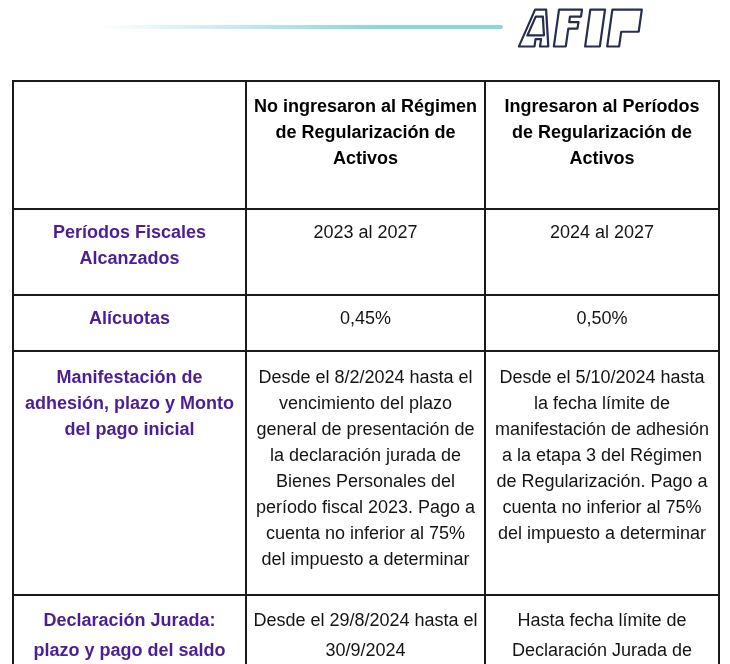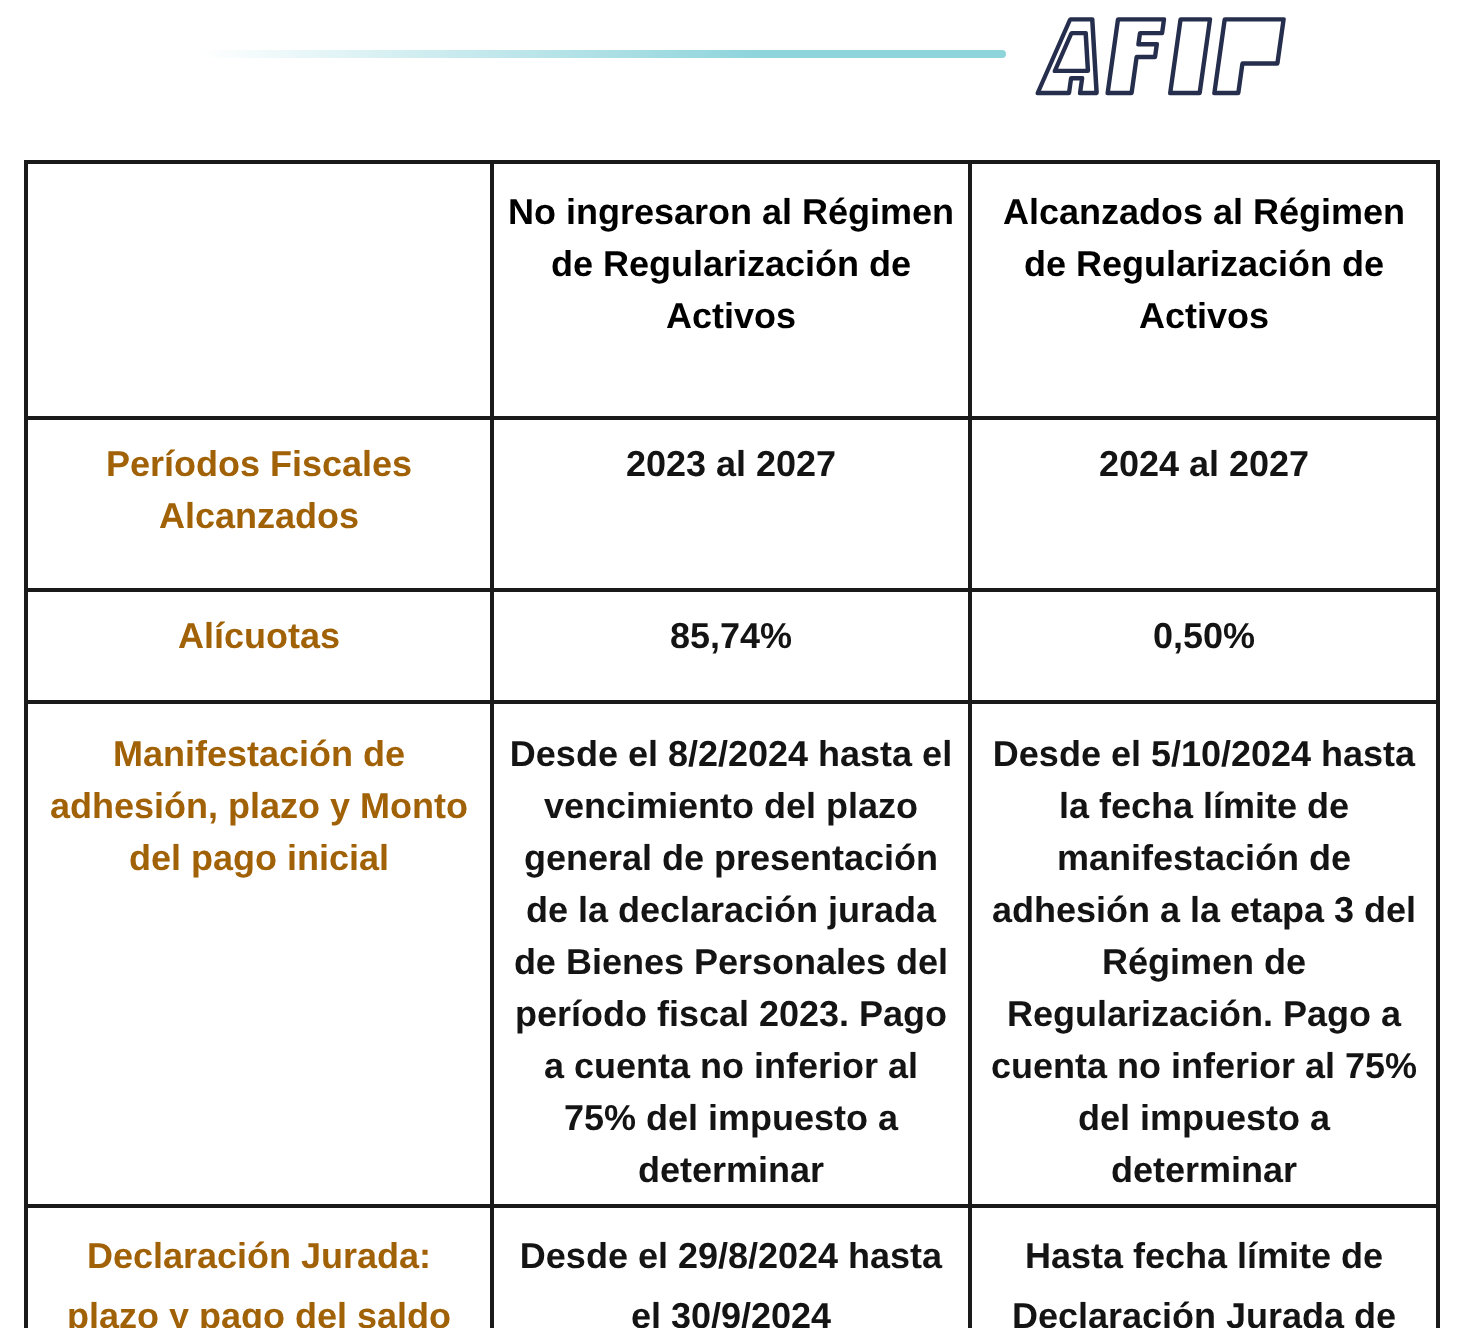--- a/index.html
+++ b/index.html
@@ -23,24 +23,24 @@
     width:706px;border-collapse:collapse;table-layout:fixed;
     background:#ffffff;
   }
   .regime-table td,.regime-table th{
     border:2px solid #1a1a1a;
     vertical-align:top;
     text-align:center;
     padding:9px 6px 4px 6px;
     font-size:18px;
     line-height:26px;
-    font-weight:bold;
+    font-weight:normal;
     overflow:hidden;
   }
-  .regime-table .lbl{font-weight:bold;color:#a16207;}
+  .regime-table .lbl{font-weight:bold;color:#4c1d95;}
   .regime-table th{font-weight:bold;color:#000;padding-top:11px;}
   .r-head th{height:111px;}
   .r-1 td{height:71px;}
   .r-2 td{height:41px;}
   .r-3 td{height:226px;padding-top:12px;text-align:center;}
   .r-4 td{height:125px;line-height:30px;}
   .col-label{width:233px;}
   .col-no{width:239px;}
   .col-si{width:234px;}
 </style>
@@ -63,30 +63,30 @@
   <table class="regime-table">
     <colgroup>
       <col class="col-label">
         <col class="col-no">
         <col class="col-si">
     </colgroup>
     <tbody>
         <tr class="r-head">
       <th></th>
       <th>No ingresaron al Régimen de Regularización de Activos</th>
-      <th>Alcanzados al Régimen de Regularización de Activos</th>
+      <th>Ingresaron al Períodos de Regularización de Activos</th>
     </tr>
     <tr class="r-1">
       <td class="lbl">Períodos Fiscales Alcanzados</td>
       <td>2023 al 2027</td>
       <td>2024 al 2027</td>
     </tr>
     <tr class="r-2">
       <td class="lbl">Alícuotas</td>
-      <td>85,74%</td>
+      <td>0,45%</td>
       <td>0,50%</td>
     </tr>
     <tr class="r-3">
       <td class="lbl">Manifestación de adhesión, plazo y Monto del pago inicial</td>
       <td>Desde el 8/2/2024 hasta el vencimiento del plazo general de presentación de la declaración jurada de Bienes Personales del período fiscal 2023. Pago a cuenta no inferior al 75% del impuesto a determinar</td>
       <td>Desde el 5/10/2024 hasta la fecha límite de manifestación de adhesión a la etapa 3 del Régimen de Regularización. Pago a cuenta no inferior al 75% del impuesto a determinar</td>
     </tr>
     <tr class="r-4">
       <td class="lbl">Declaración Jurada: plazo y pago del saldo</td>
       <td>Desde el 29/8/2024 hasta el 30/9/2024</td>

